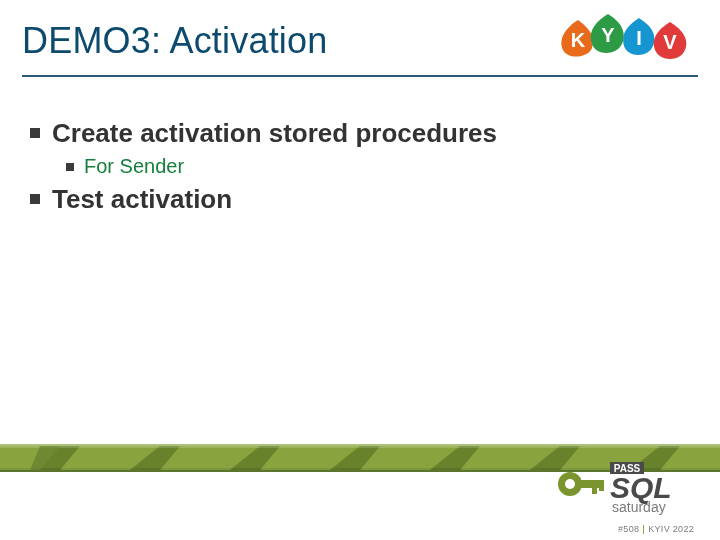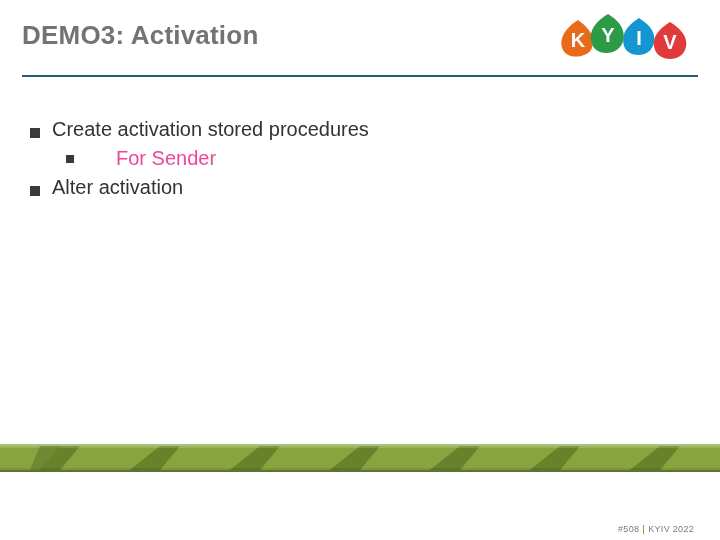--- a/index.html
+++ b/index.html
@@ -1,34 +1,34 @@
 <!DOCTYPE html>
 <html><head>
 <meta charset="utf-8">
 <style>
   * { margin: 0; padding: 0; box-sizing: border-box; }
   html, body { width: 720px; height: 540px; font-family: Arial, Helvetica, sans-serif; background: #fff; overflow: hidden; }
   .slide { position: relative; width: 720px; height: 540px; }
 
   .header { position: absolute; top: 20px; left: 22px; right: 22px; height: 68px; }
-  .title { font-size: 26px; color: #737373; letter-spacing: 0.2px; font-weight: 700; }
+  .title { font-size: 36px; color: #0c4a6e; letter-spacing: 0.2px; font-weight: 400; }
   .title-underline { position: absolute; top: 55px; left: 0; right: 0; height: 2px; background: #2b5a78; }
 
   .kyiv-logo { position: absolute; top: 14px; right: 30px; width: 130px; height: 50px; }
   .kyiv-logo .leaf { position: absolute; display: flex; align-items: center; justify-content: center; font-weight: 700; font-size: 20px; font-family: 'Arial Black', Arial, sans-serif; }
   .kyiv-logo .leaf svg { position: absolute; inset: 0; }
   .kyiv-logo .leaf span { position: relative; z-index: 1; }
 
   .content { position: absolute; top: 112px; left: 30px; right: 30px; }
   .bullet-l1 { display: flex; align-items: flex-start; margin: 6px 0 6px 0; }
   .bullet-l1 .sq { width: 10px; height: 10px; background: #3a3a3a; margin-top: 10px; margin-right: 12px; flex-shrink: 0; }
-  .bullet-l1 .txt { font-size: 20px; color: #333; }
+  .bullet-l1 .txt { font-size: 26px; color: #333; font-weight: bold; }
   .bullet-l2 { display: flex; align-items: flex-start; margin: 4px 0 4px 36px; }
   .bullet-l2 .sq { width: 8px; height: 8px; background: #3a3a3a; margin-top: 8px; margin-right: 10px; flex-shrink: 0; }
-  .bullet-l2 .txt { font-size: 20px; color: #ec4899; margin-left: 32px; }
+  .bullet-l2 .txt { font-size: 20px; color: #15803d; }
 
   .footer-band { position: absolute; left: 0; right: 0; bottom: 60px; height: 44px; }
   .footer-band .strip { position: absolute; inset: 0; }
   .footer-band .pat { position: absolute; inset: 0; }
 
   .sql-logo { position: absolute; right: 26px; bottom: 22px; width: 140px; height: 72px; }
   .sql-logo .word { font-family: Arial, sans-serif; }
 
   .footnote { position: absolute; right: 26px; bottom: 6px; font-size: 9px; color: #7a7a7a; letter-spacing: 0.3px; display: flex; align-items: center; gap: 4px; }
   .footnote .bar { width: 1px; height: 9px; background: #8aa84a; display: inline-block; }
@@ -73,21 +73,21 @@
     <div class="bullet-l1">
       <div class="sq"></div>
       <div class="txt">Create activation stored procedures</div>
     </div>
     <div class="bullet-l2">
       <div class="sq"></div>
       <div class="txt">For Sender</div>
     </div>
     <div class="bullet-l1">
       <div class="sq"></div>
-      <div class="txt">Alter activation</div>
+      <div class="txt">Test activation</div>
     </div>
   </div>
 
   <div class="footer-band">
     <svg class="strip" viewBox="0 0 720 44" preserveAspectRatio="none">
       <rect x="0" y="10" width="720" height="24" fill="#7a942e"></rect>
       <rect x="0" y="8" width="720" height="4" fill="#adc178"></rect>
       <rect x="0" y="32" width="720" height="4" fill="#5b752a"></rect>
     </svg>
     <svg class="pat" viewBox="0 0 720 44" preserveAspectRatio="none">
@@ -106,19 +106,34 @@
         <polygon points="160,10 180,10 160,34 130,34"></polygon>
         <polygon points="260,10 280,10 260,34 230,34"></polygon>
         <polygon points="360,10 380,10 360,34 330,34"></polygon>
         <polygon points="460,10 480,10 460,34 430,34"></polygon>
         <polygon points="560,10 580,10 560,34 530,34"></polygon>
         <polygon points="660,10 680,10 660,34 630,34"></polygon>
       </g>
     </svg>
   </div>
 
+  <div class="sql-logo">
+    <svg viewBox="0 0 140 72" width="140" height="72">
+      <g>
+        <circle cx="16" cy="38" r="12" fill="#7a942e"></circle>
+        <circle cx="16" cy="38" r="5" fill="#fff"></circle>
+        <rect x="24" y="34" width="22" height="8" fill="#7a942e"></rect>
+        <rect x="38" y="34" width="5" height="14" fill="#7a942e"></rect>
+        <rect x="45" y="34" width="5" height="11" fill="#7a942e"></rect>
+      </g>
+      <rect x="56" y="16" width="34" height="12" fill="#4a4a4a"></rect>
+      <text x="73" y="26" text-anchor="middle" font-size="10" font-weight="700" fill="#fff" class="word">PASS</text>
+      <text x="56" y="52" font-size="30" font-weight="900" fill="#4a4a4a" font-style="italic" class="word">SQL</text>
+      <text x="58" y="66" font-size="14" fill="#7a7a7a" class="word">saturday</text>
+    </svg>
+  </div>
 
   <div class="footnote">
     <span>#508</span>
     <span class="bar"></span>
     <span>KYIV 2022</span>
   </div>
 </div>
 
 </body></html>

